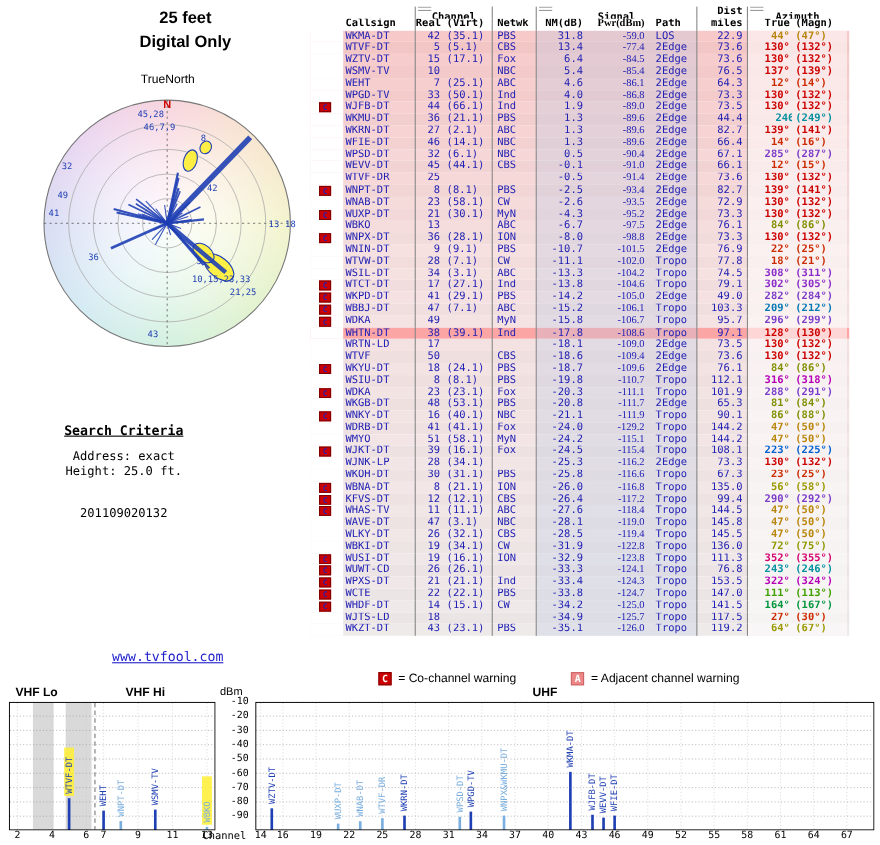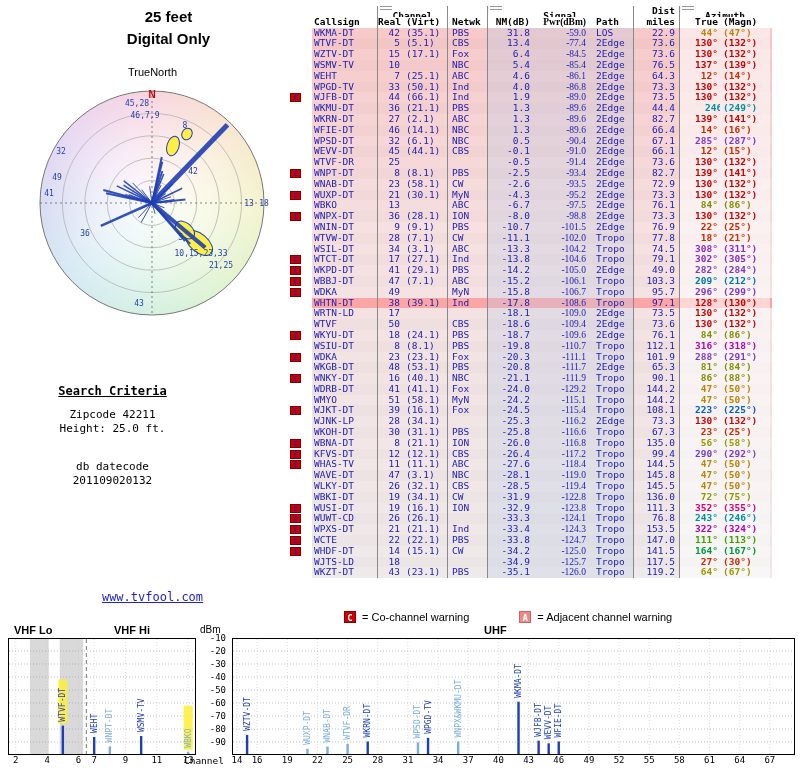--- a/index.html
+++ b/index.html
@@ -142,25 +142,24 @@
       <text x="16" y="112" text-anchor="middle" font-size="8" fill="#1f3fb4" font-family="DejaVu Sans Mono, monospace">41</text>
       <text x="24" y="96" text-anchor="middle" font-size="8" fill="#1f3fb4" font-family="DejaVu Sans Mono, monospace">49</text>
       <text x="28" y="70" text-anchor="middle" font-size="8" fill="#1f3fb4" font-family="DejaVu Sans Mono, monospace">32</text>
       <text x="106" y="222" text-anchor="middle" font-size="8" fill="#1f3fb4" font-family="DejaVu Sans Mono, monospace">43</text>
       <text x="119" y="14" text-anchor="middle" font-size="10" font-weight="bold" fill="#cc0000" font-family="Liberation Sans, sans-serif">N</text>
     </svg>
 </div>
 
 <div class="abs" id="search">
   <div class="sc-title">Search Criteria</div>
-  <div>Zipcode 42211</div>
+  <div>Address: exact</div>
   <div>Height: 25.0 ft.</div>
 </div>
 <div class="abs" id="datecode">
-  <div>db datecode</div>
   <div>201109020132</div>
 </div>
 <div class="abs" id="sitelink">
   <a>www.tvfool.com</a>
 </div>
 
 <div class="abs" id="table">
   <div class="trow h1">
     <span class="c-w"></span>
     <span class="c-cs hb"></span>

